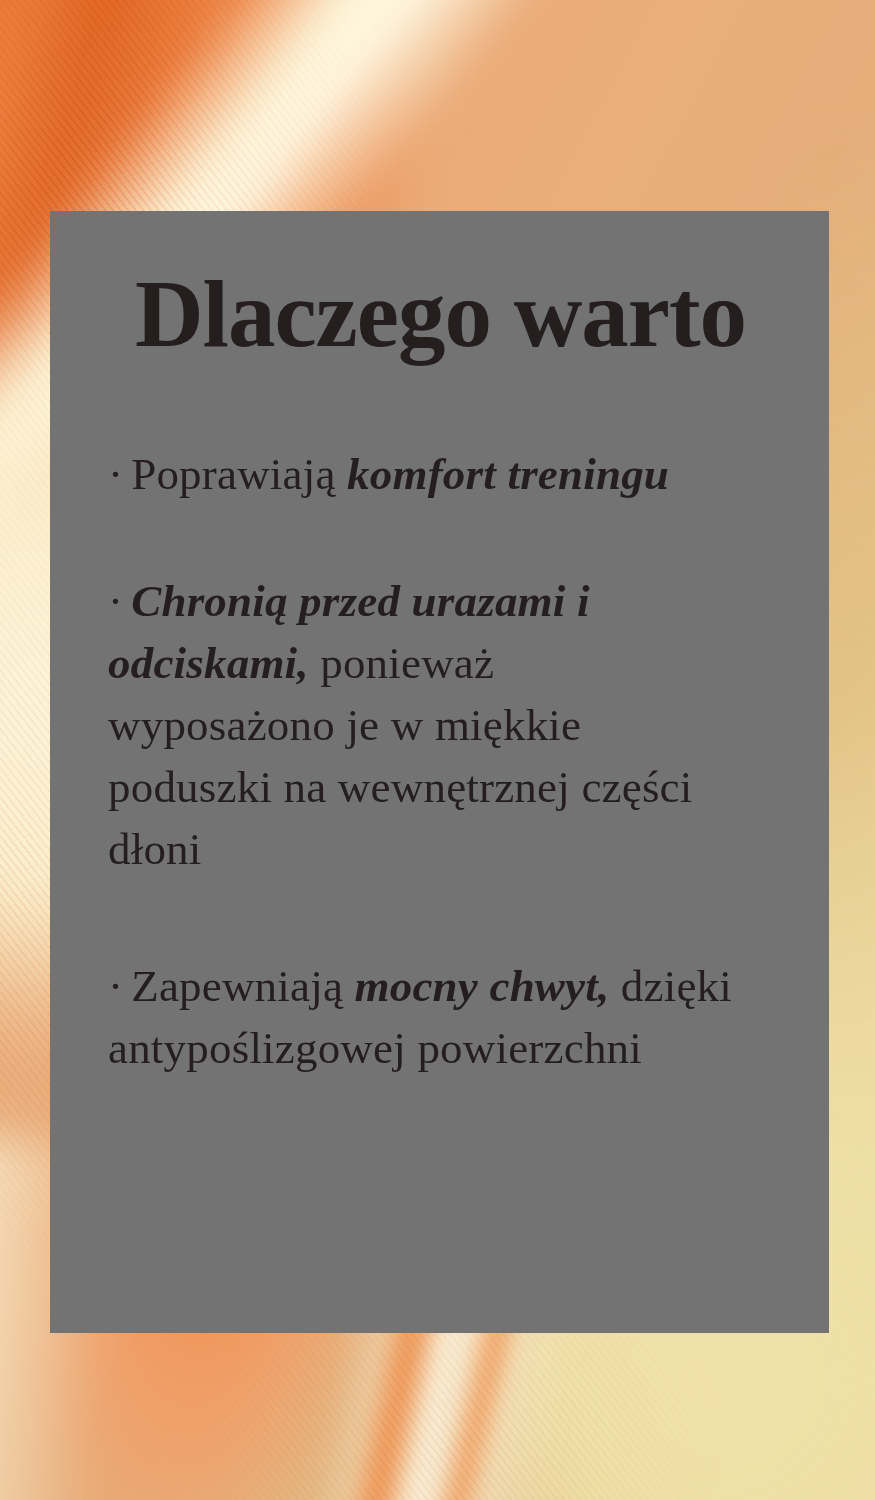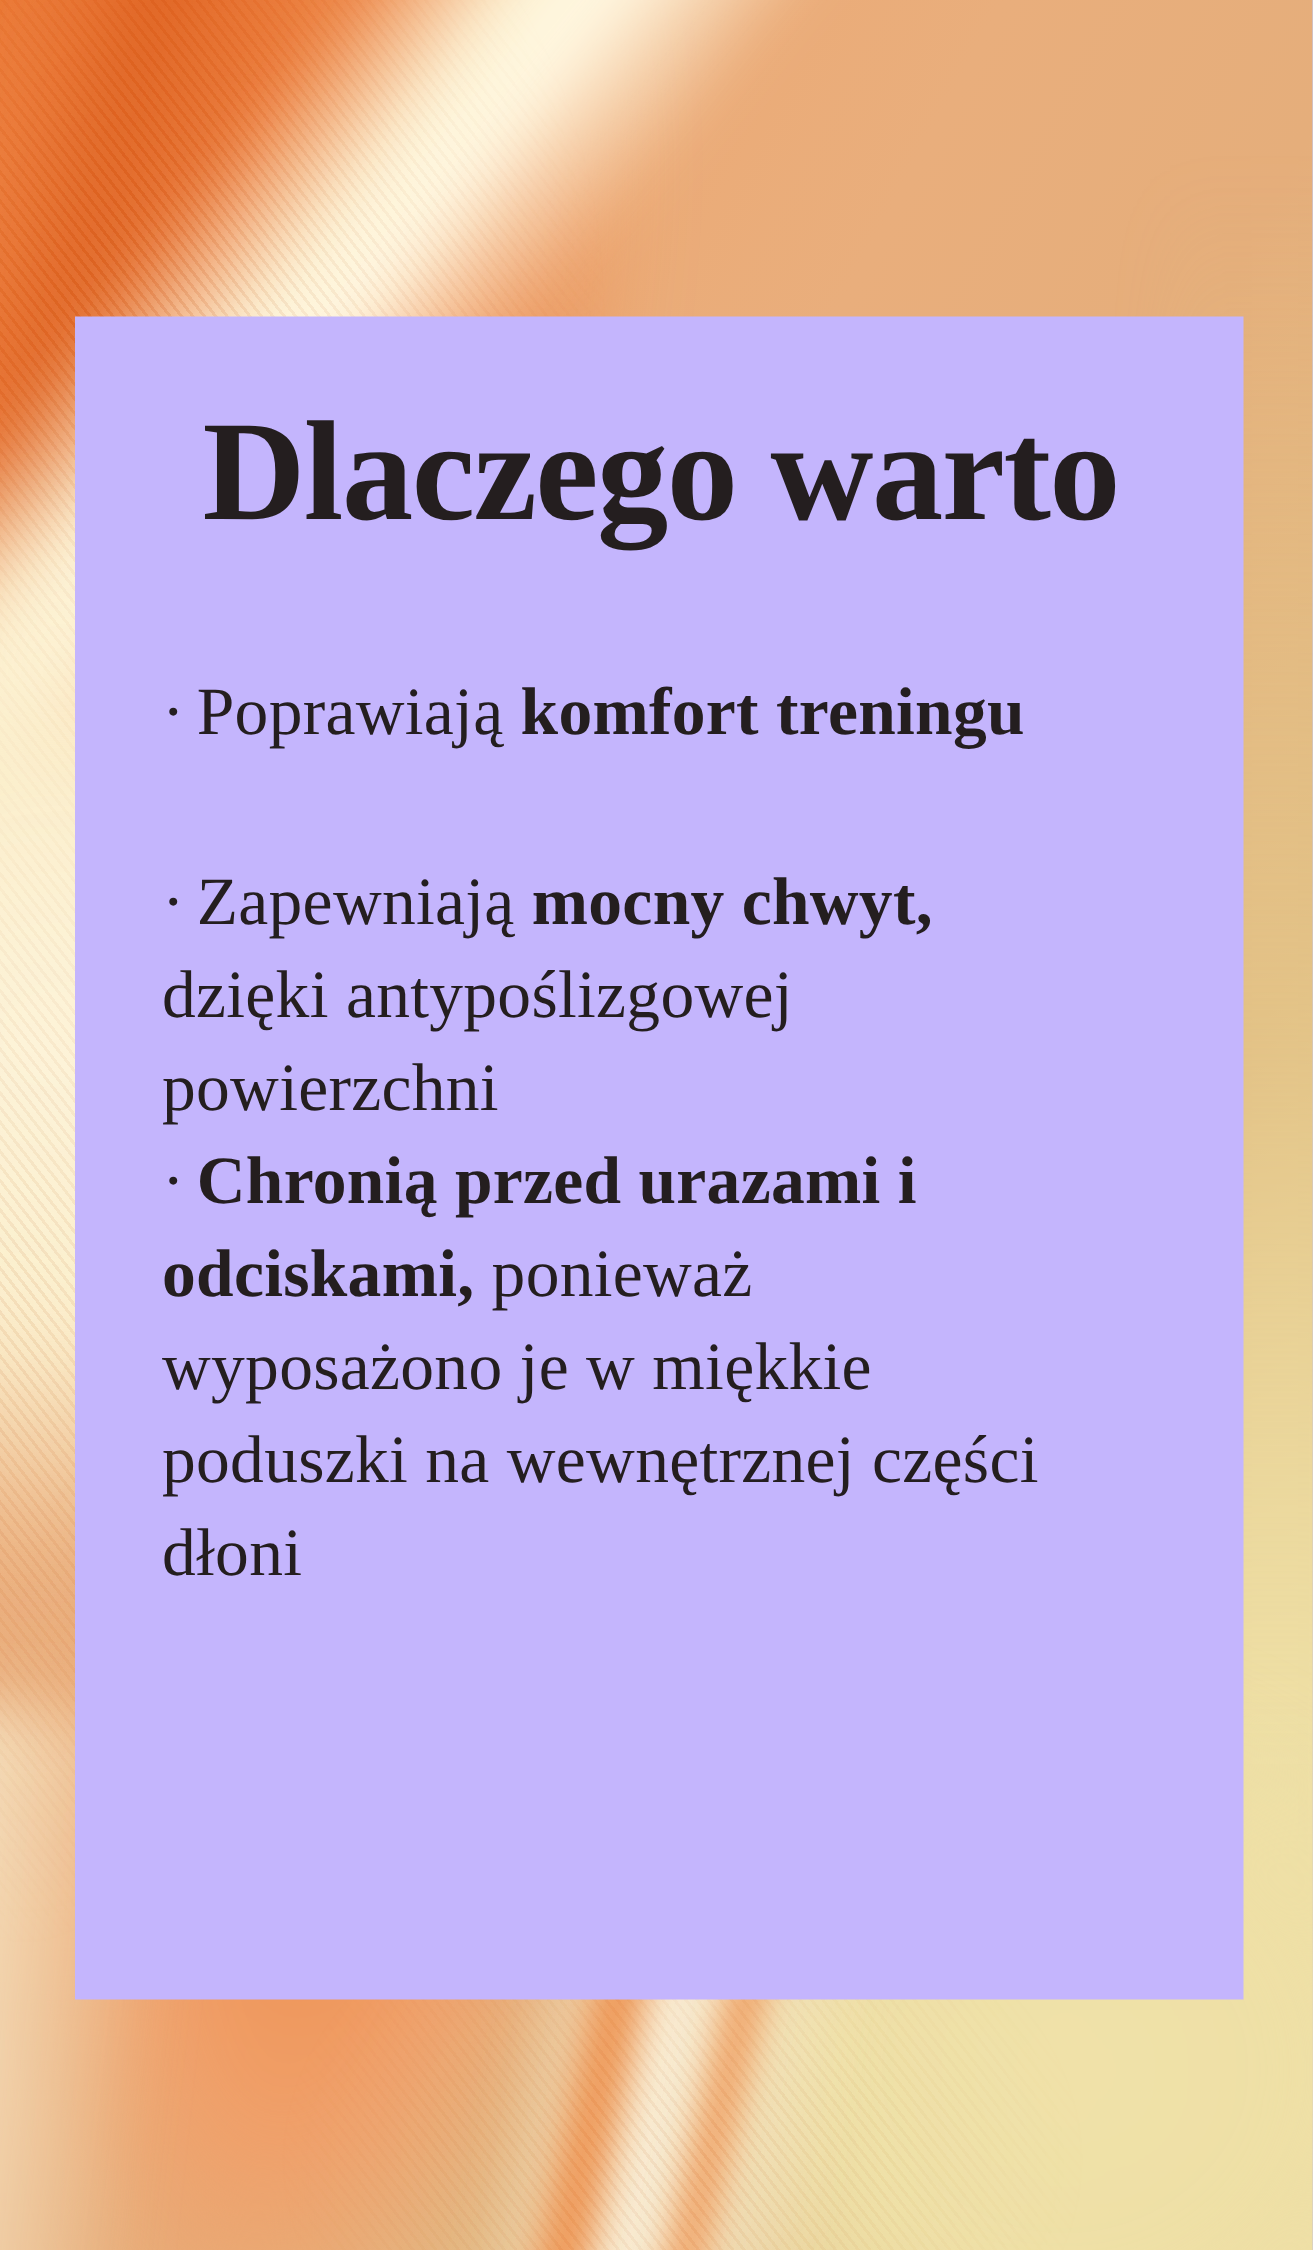--- a/index.html
+++ b/index.html
@@ -90,41 +90,42 @@
       radial-gradient(380px 280px at 52% 96%, rgba(0,0,0,.7) 0%, transparent 72%);
     mask-image:
       radial-gradient(420px 520px at 14% 14%, #000 0%, transparent 68%),
       radial-gradient(240px 620px at 2% 58%, rgba(0,0,0,.85) 0%, transparent 70%),
       radial-gradient(380px 280px at 52% 96%, rgba(0,0,0,.7) 0%, transparent 72%);
   }
   
   .card{
     position:absolute;
     left:50px;top:211px;width:779px;height:1122px;
-    background:#c4b5fd;
+    background:#737373;
     box-sizing:border-box;
     padding:50px 56px 0 58px;
     color:#241e1f;
   }
   .title{
     text-align:center;
     font-size:95px;
     line-height:1.13;
     font-weight:700;
     letter-spacing:-1px;
     margin:0 0 75px 0;
   }
   .bullet{
     font-size:45px;
     line-height:62px;
     margin:0;
     letter-spacing:.2px;
   }
   .bullet .em{
     font-weight:700;
+    font-style:italic;
   }
   .bullet .marker{margin-right:8px;}
   .b0{margin-bottom:65px;white-space:nowrap;}
   .b1{margin-bottom:75px;max-width:590px;}
   .b2{max-width:630px;}
 </style>
 </head>
 <body>
 
 <div class="poster">
@@ -146,22 +147,22 @@
 
   <div class="card">
     <h1 class="title">
       <span>Dlaczego warto</span><br>
     </h1>
 
     <p class="bullet b0">
       <span class="marker">·</span><span class="seg">Poprawiają </span><span class="seg em">komfort treningu</span>
     </p>
 
+    <p class="bullet b1">
+      <span class="marker">·</span><span class="seg em">Chronią przed urazami i odciskami,</span><span class="seg"> ponieważ wyposażono je w miękkie poduszki na wewnętrznej części dłoni</span>
+    </p>
+
     <p class="bullet b2">
       <span class="marker">·</span><span class="seg">Zapewniają </span><span class="seg em">mocny chwyt,</span><span class="seg"> dzięki antypoślizgowej powierzchni</span>
-    </p>
-
-    <p class="bullet b1">
-      <span class="marker">·</span><span class="seg em">Chronią przed urazami i odciskami,</span><span class="seg"> ponieważ wyposażono je w miękkie poduszki na wewnętrznej części dłoni</span>
     </p>
   </div>
 
 </div>
 
 </body></html>

